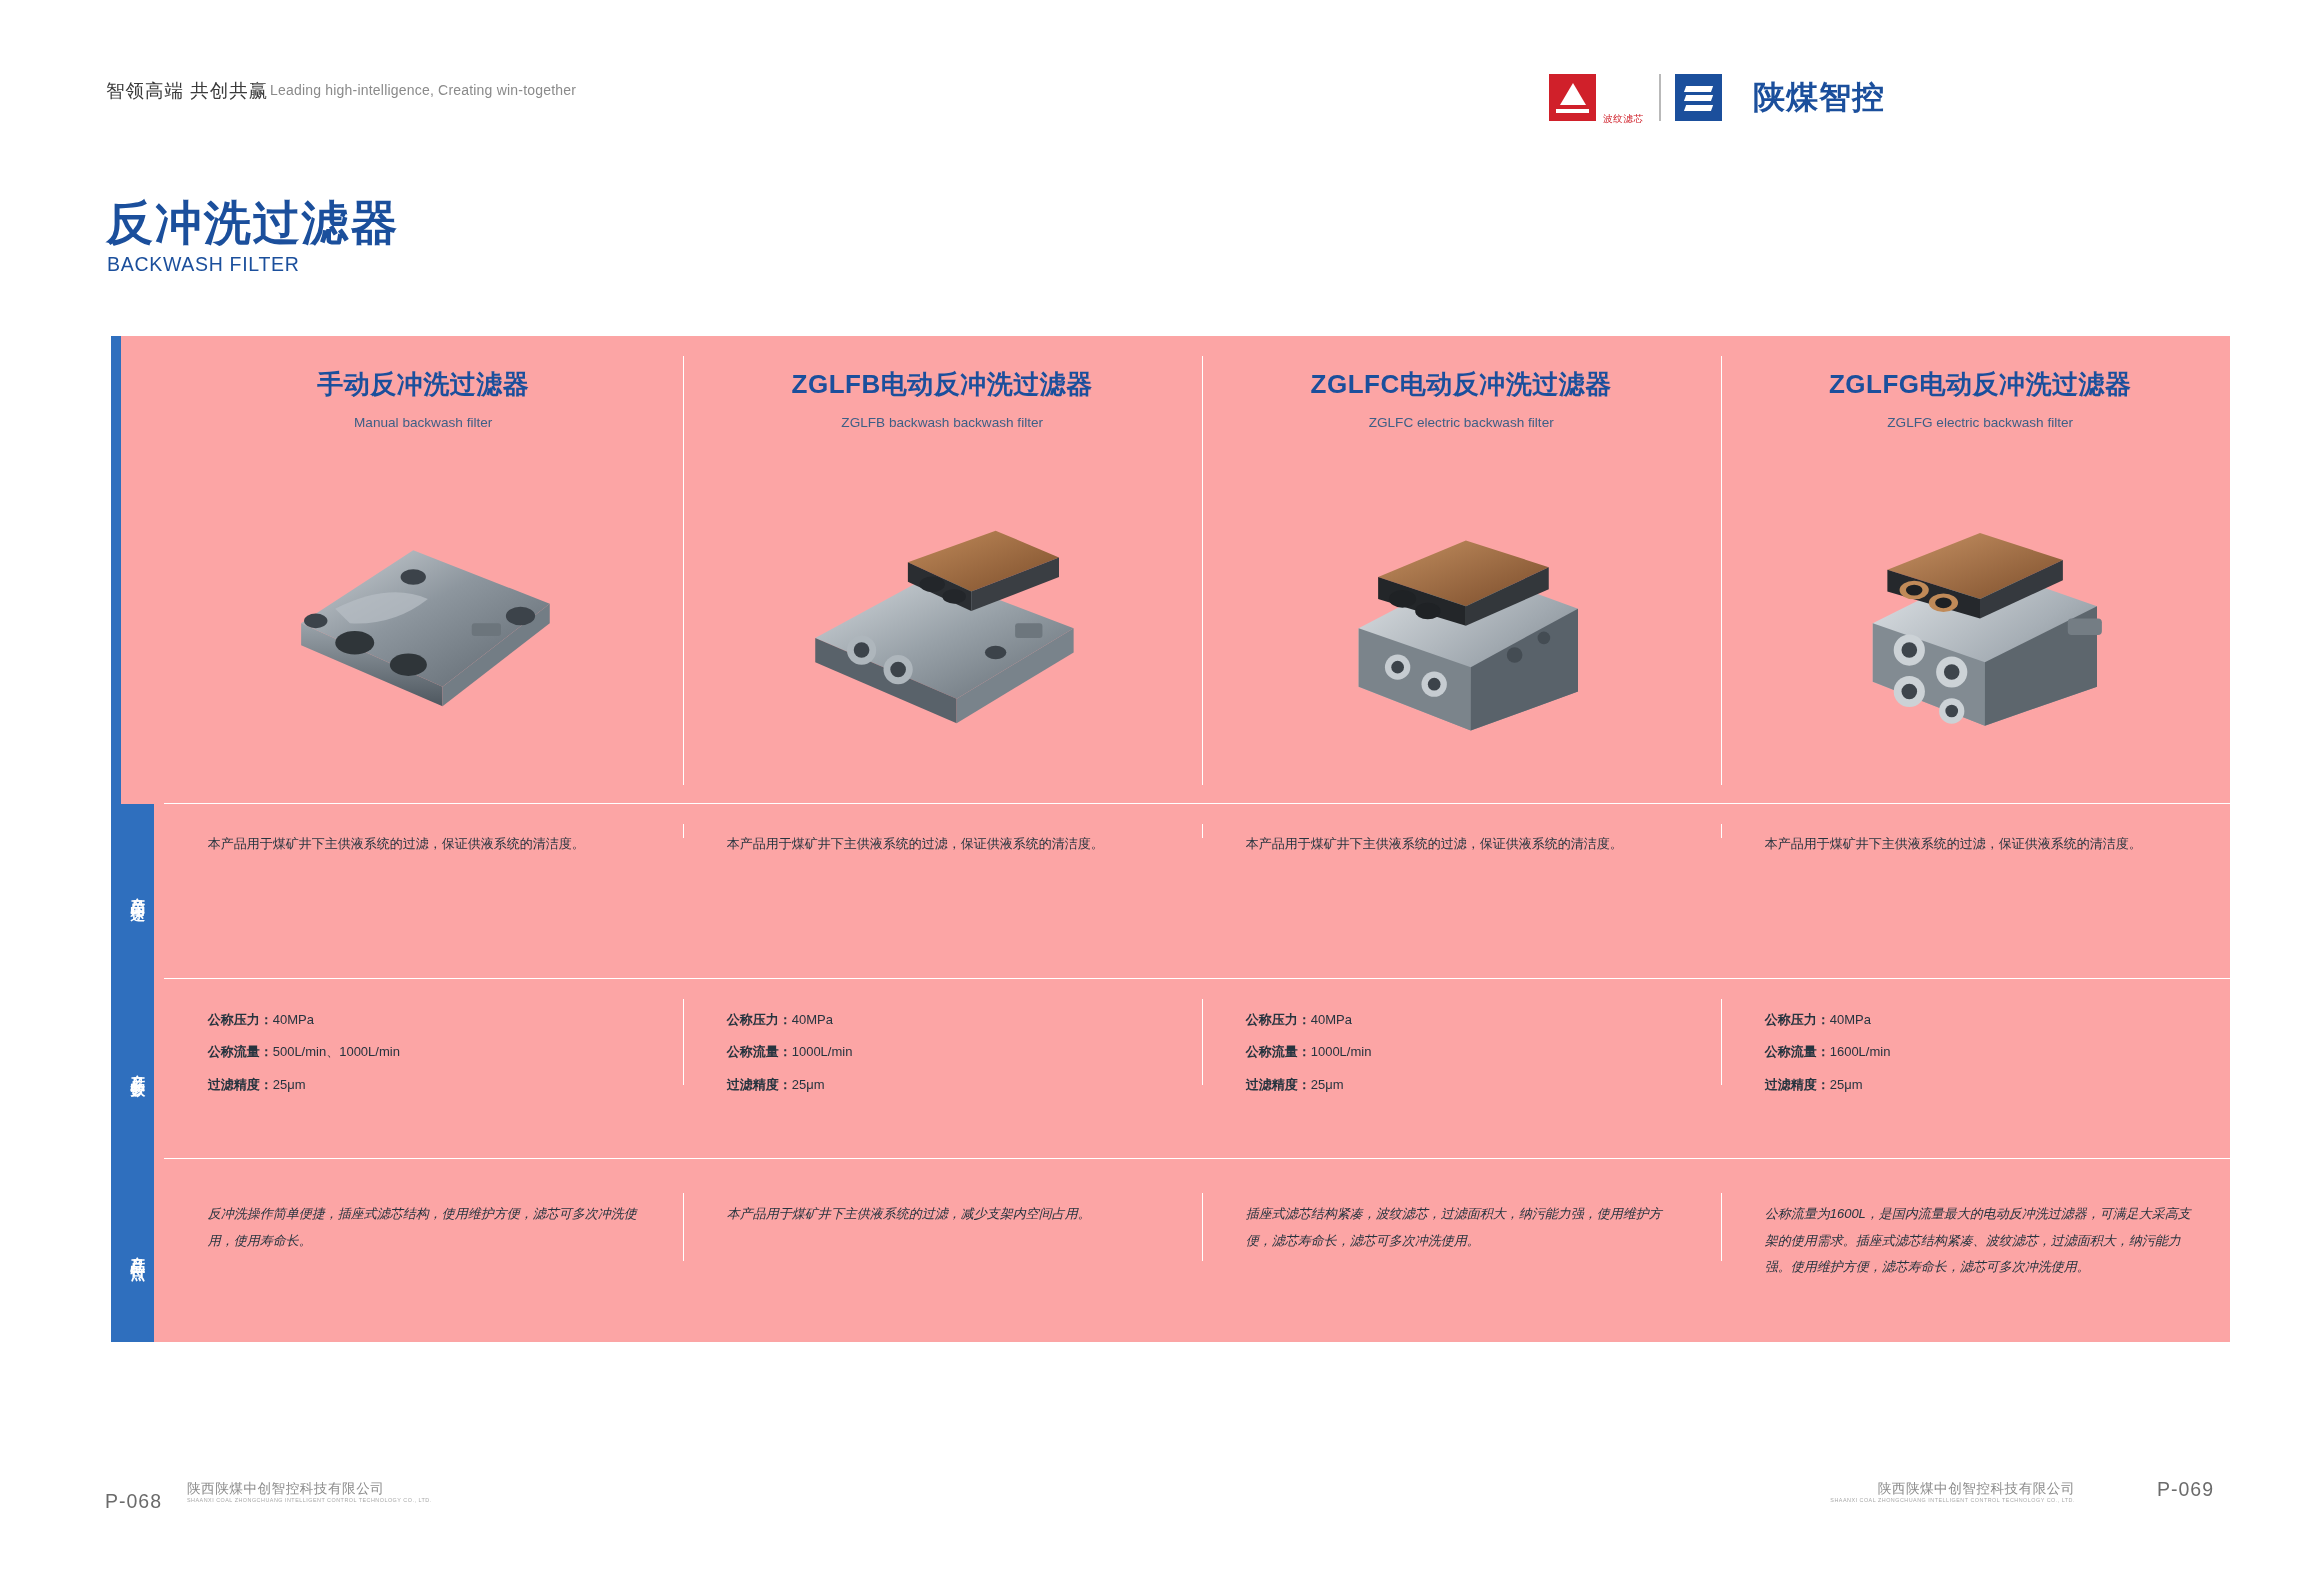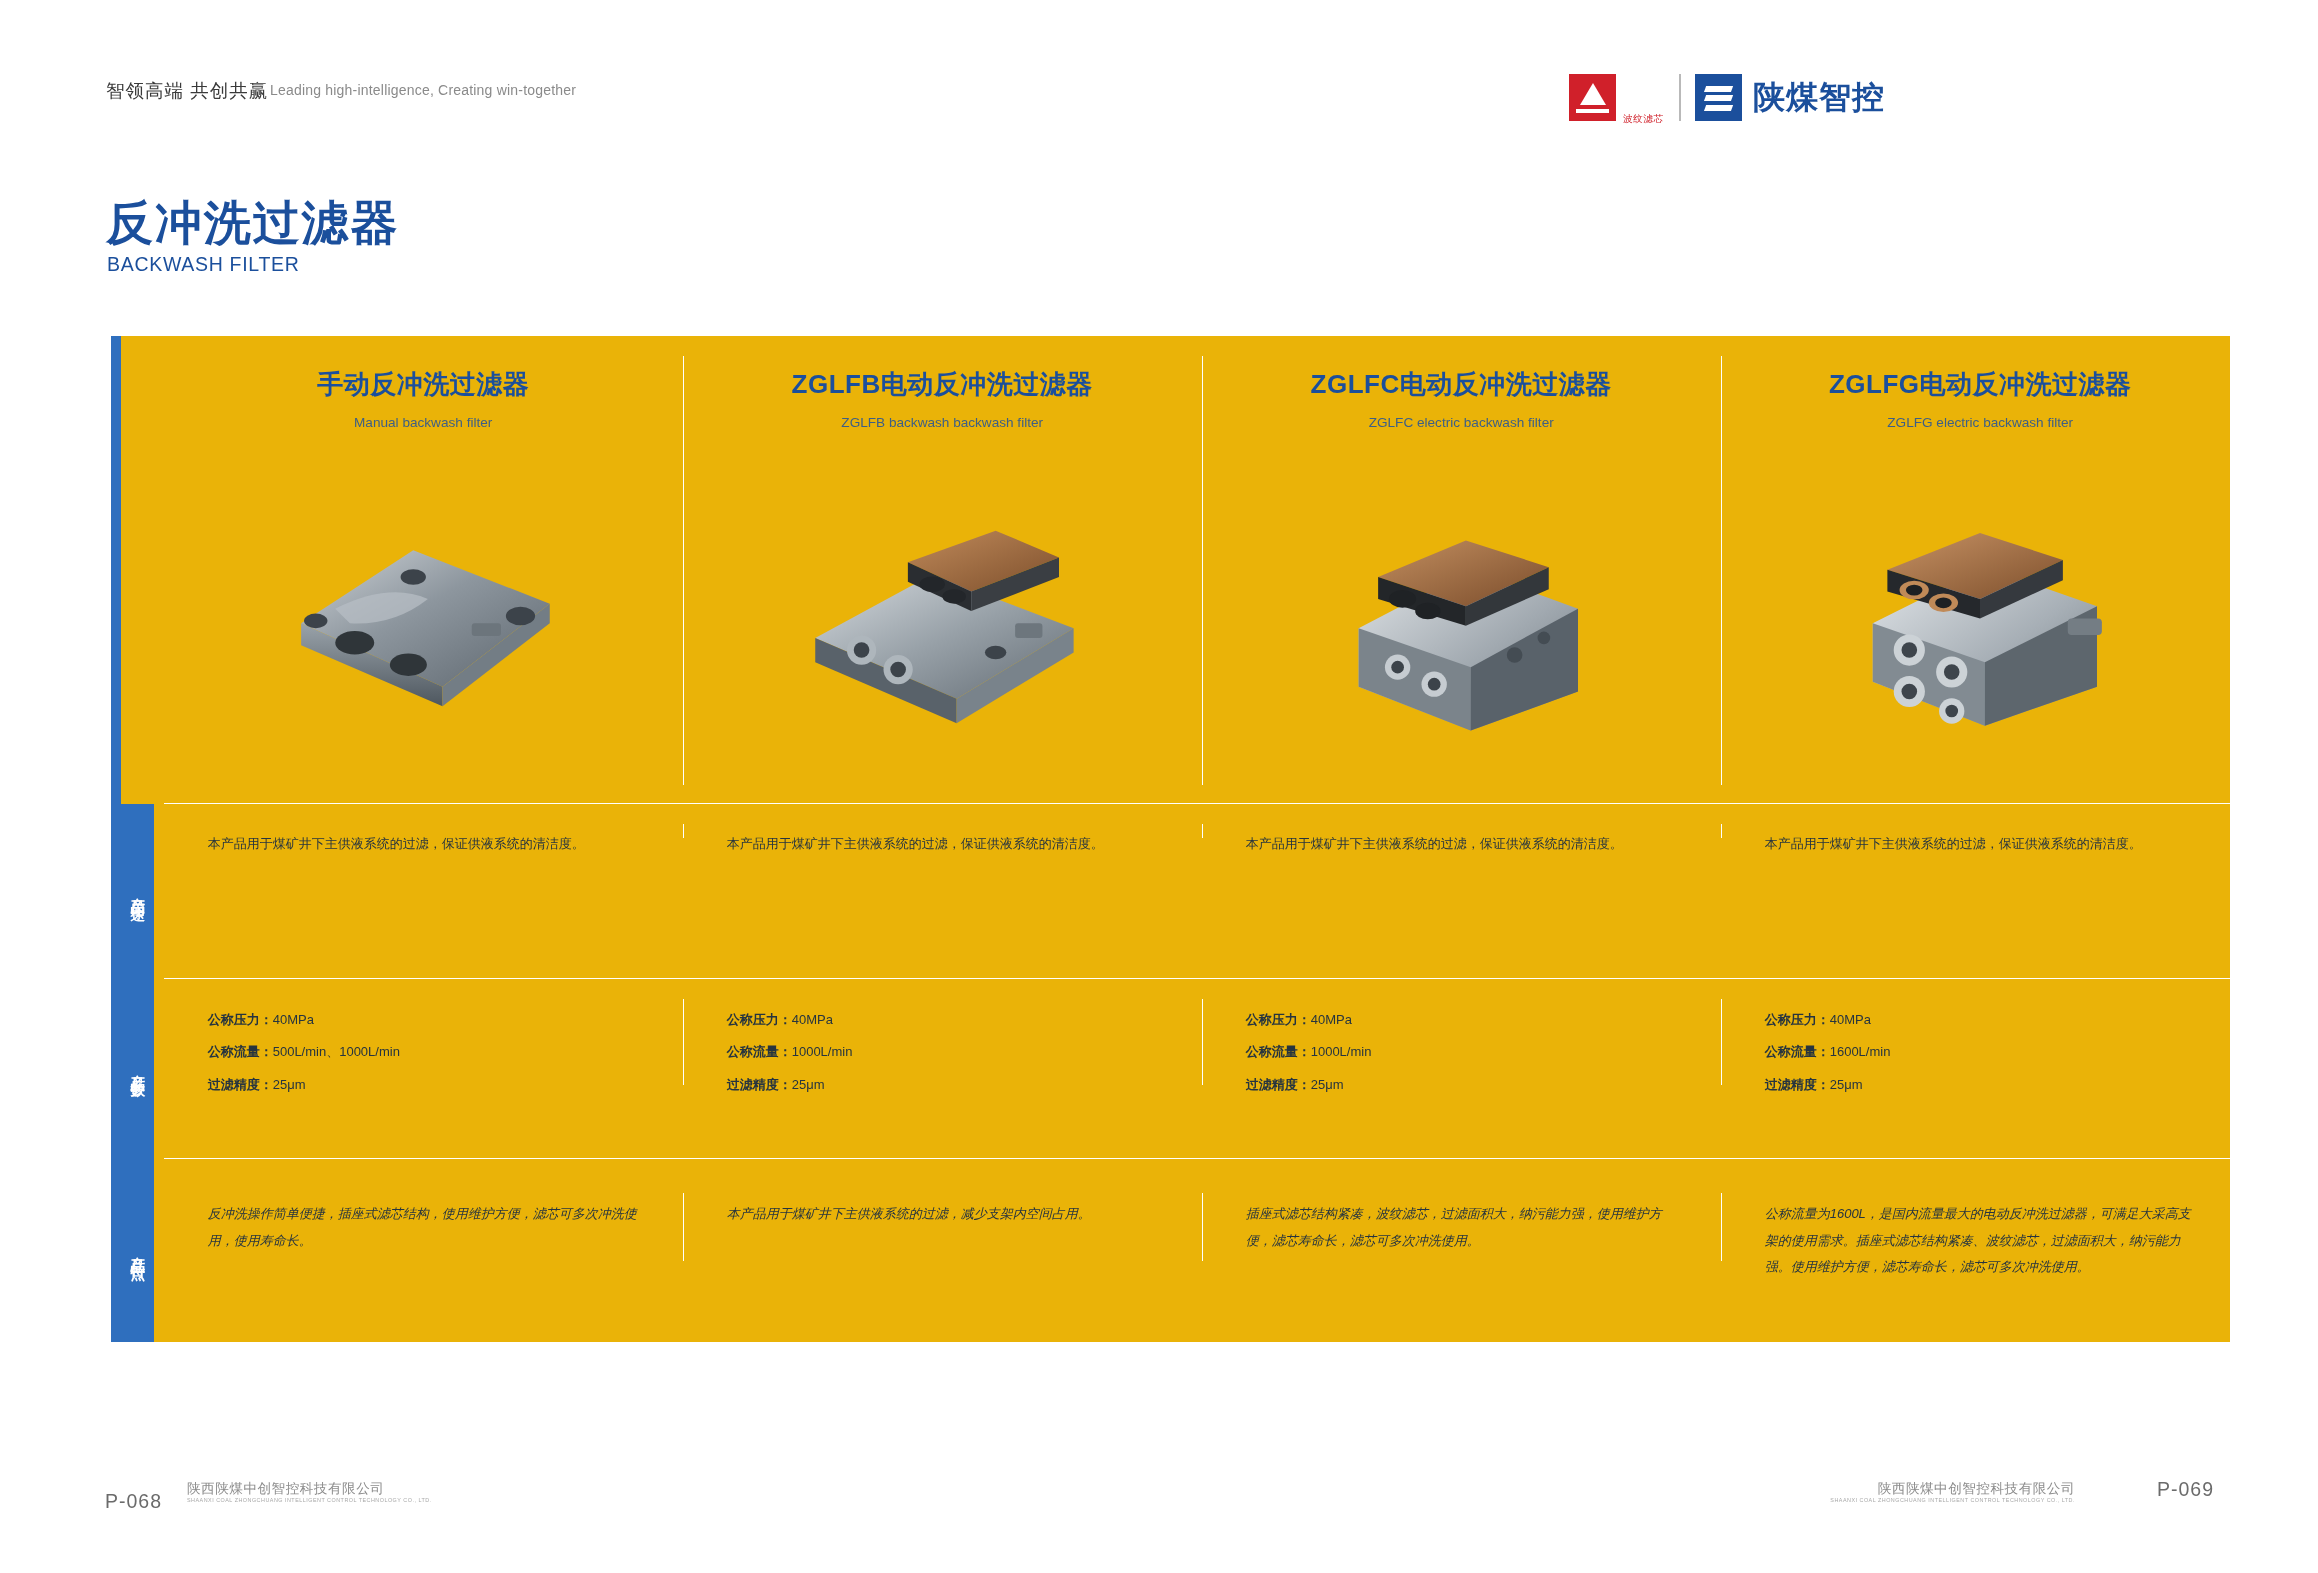--- a/index.html
+++ b/index.html
@@ -104,20 +104,21 @@
     width: 27px; height: 6.3px;
     background: #fff;
     transform: skewX(-20deg);
   }
   .logo-text-blue {
     font-size: 32px;
     font-weight: bold;
     color: #1b4f9c;
     letter-spacing: 1px;
     white-space: nowrap;
+    margin-left: 20px;
   }
 
   
   .page-title {
     position: absolute;
     left: 106px; top: 192px;
     font-size: 47px;
     font-weight: bold;
     color: #1b4f9c;
     letter-spacing: 1.9px;
@@ -143,21 +144,21 @@
     position: absolute;
     left: 0; top: 0;
     width: 9.7px; height: 100%;
     background: #2f6fbe;
   }
   .panel-body {
     position: absolute;
     left: 9.7px; top: 0;
     width: 2109px;
     height: 100%;
-    background: #eab308;
+    background: #fca5a5;
   }
 
   
   .row-tab {
     position: absolute;
     left: 0;
     width: 33px;
     background: #2f6fbe;
     color: #ffffff;
     font-size: 14.6px;

